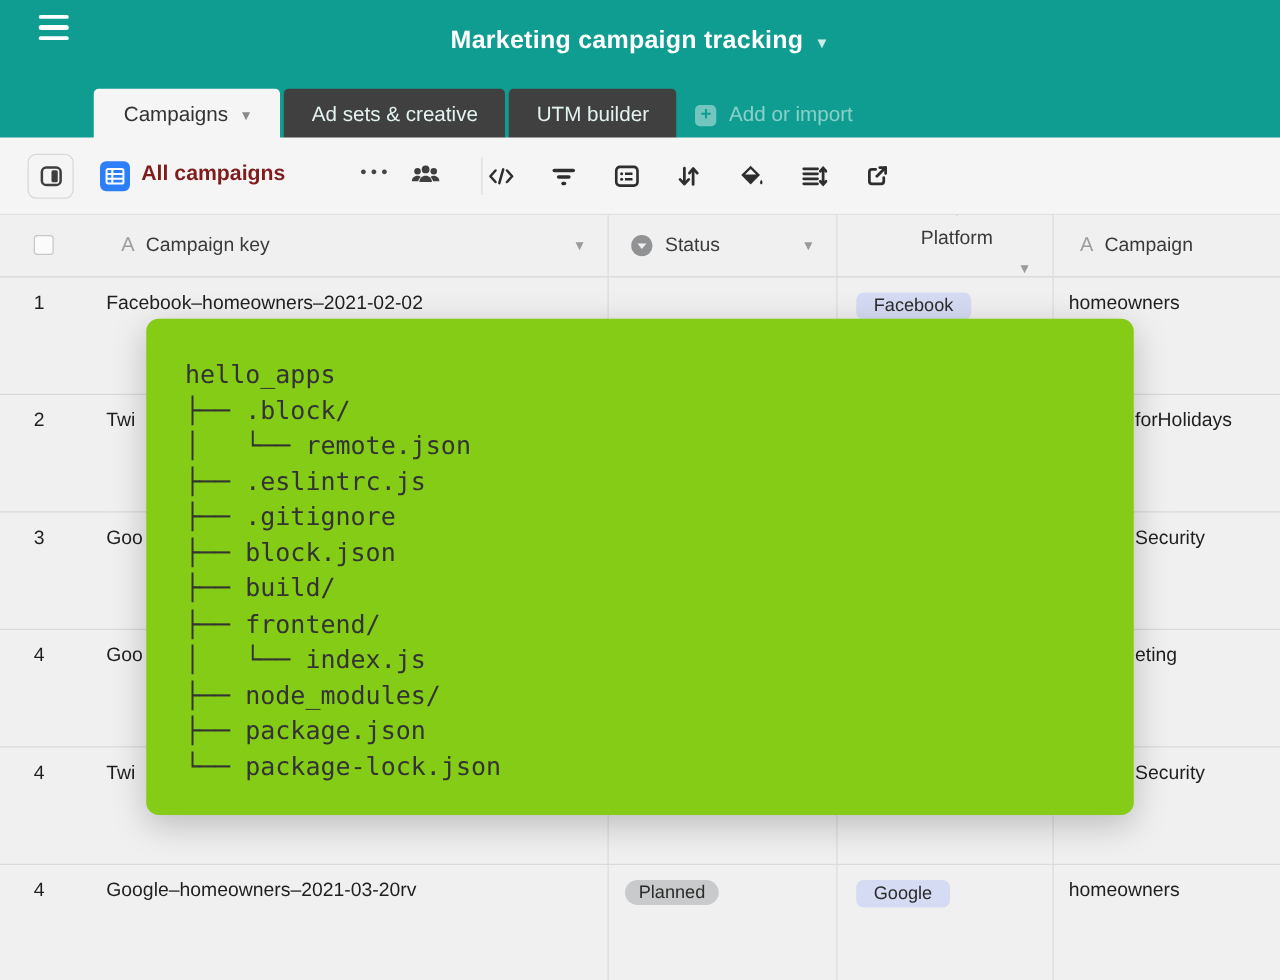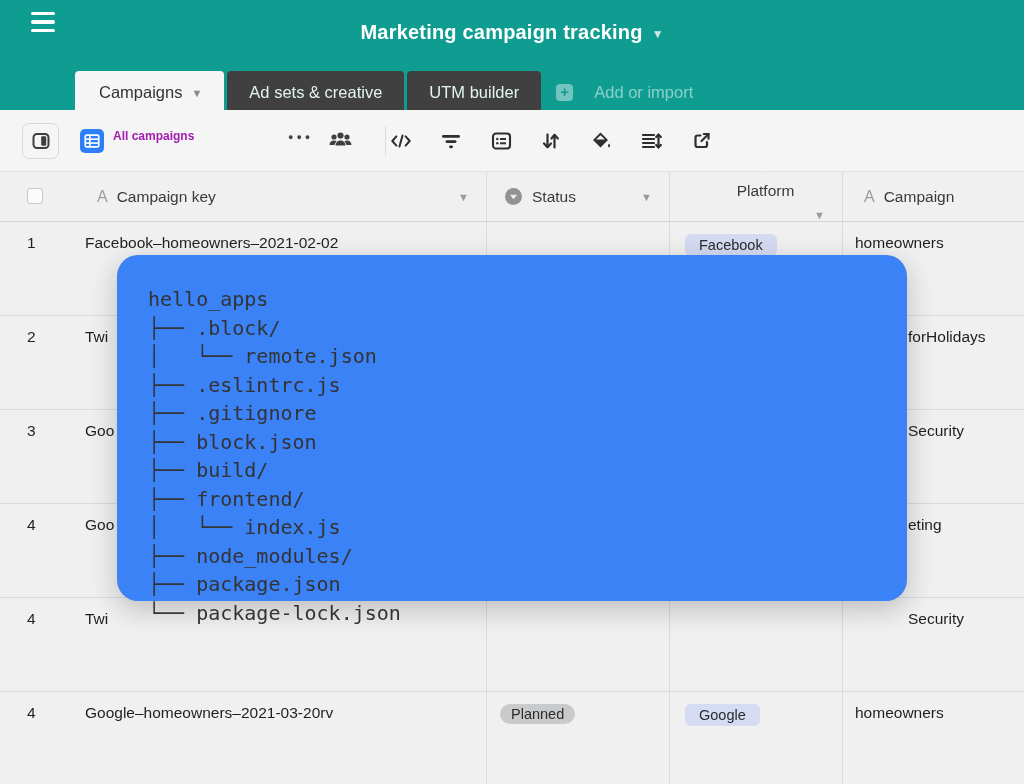--- a/index.html
+++ b/index.html
@@ -19,30 +19,30 @@
   .hamburger span { display:block; height:3.2px; border-radius:2px; background:#fff; }
   .tab { height:42px; display:flex; align-items:center; padding:0 22px; font-size:16.5px;
          border-radius:4px 4px 0 0; margin-right:3px; cursor:pointer; }
   .tab.first { margin-left:75px;padding-left:24px; }
   .tab.active { background:#F5F5F6; color:#333; font-weight:500; }
   .tab.teal { background:#404040; color:#E3F3F1;justify-content:center; }
   .tab .caret { font-size:11px; color:#8a8a8a; margin-left:9px; padding-top:2px; }
   .add-import { height:42px; display:flex; align-items:center; gap:10px; margin-left:12px; cursor:pointer; }
   .plusbox { width:17px; height:17px; border-radius:4px; background:rgba(255,255,255,.42);
              color:#0F9D91; font-size:15px; font-weight:700; line-height:16px; text-align:center; }
-  .add-label { color:rgba(236,250,248,.55); font-size:16.5px;margin-left:11px; }
+  .add-label { color:rgba(236,250,248,.55); font-size:16.5px; }
 
   
   .toolbar { position:absolute; left:0; top:110px; width:1024px; height:62px; background:#F5F5F6;
              border-bottom:1px solid #E2E2E3; display:flex; align-items:center; }
   .panelbtn { position:absolute; left:22px; top:13px; width:37px; height:36px; border:1px solid #D8D8D9;
               border-radius:7px; display:flex; align-items:center; justify-content:center; cursor:pointer; }
   .viewgrid { position:absolute; left:80px; top:19px; width:24px; height:24px; border-radius:5px;
               background:#2D7FF9; display:flex; align-items:center; justify-content:center; cursor:pointer; }
-  .viewname { position:absolute; left:113px; top:19px; font-size:12px; font-weight:700; color:#a21caf; cursor:pointer; }
+  .viewname { position:absolute; left:113px; top:19px; font-size:17px; font-weight:700; color:#7f1d1d; cursor:pointer; }
   .dots { position:absolute; left:288px; top:22px; color:#444; font-size:9px; letter-spacing:3px; font-weight:700; cursor:pointer; }
   .collab { position:absolute; left:328px; top:19px; cursor:pointer; }
   .tooldiv { position:absolute; left:385px; top:16px; width:1px; height:30px; background:#DCDCDD; }
   .ticons { position:absolute; left:390px; top:0; height:62px; display:flex; align-items:center; gap:28px; }
   .ticon { width:22px; height:22px; display:flex; align-items:center; justify-content:center; cursor:pointer; }
 
   
   .grid { position:absolute; left:0; top:172px; width:1024px; height:612px; background:#F0F0F1; }
   .thead, .trow { display:flex; width:1024px; }
   .thead { height:50px; border-bottom:1px solid #D4D5D6; }
@@ -68,22 +68,22 @@
   .trow .c-platform { padding-left:15px; }
   .trow .c-campaign { padding-left:12px; }
   .trow .c-campaign.offset { padding-left:65px; }
   .badge { display:inline-block; font-size:14.5px; color:#2B2B2B; border-radius:999px; padding:2px 11px; }
   .badge.green { background:#7CCF72;margin-top:32px; }
   .badge.gray { background:#C9CACB; }
   .chip { display:inline-block; font-size:14.5px; color:#2B2B2B; border-radius:6px;
           padding:3px 14px; background:#D5DBF2; }
 
   
-  .overlay { position:absolute; left:117px; top:255px; width:790px; height:346px; background:#3b82f6;
-             border-radius:21px; box-shadow:0 8px 28px rgba(0,0,0,.22); padding:30px 0 0 31px; z-index:5; }
+  .overlay { position:absolute; left:117px; top:255px; width:790px; height:397px; background:#84cc16;
+             border-radius:10px; box-shadow:0 8px 28px rgba(0,0,0,.22); padding:30px 0 0 31px; z-index:5; }
   .tree-line { white-space:pre; font-family:"DejaVu Sans Mono", monospace;
                font-size:20px; line-height:28.5px; color:#333; }
 
   svg { display:block; }
 </style>
 </head>
 <body>
 
 <div class="app">
 

